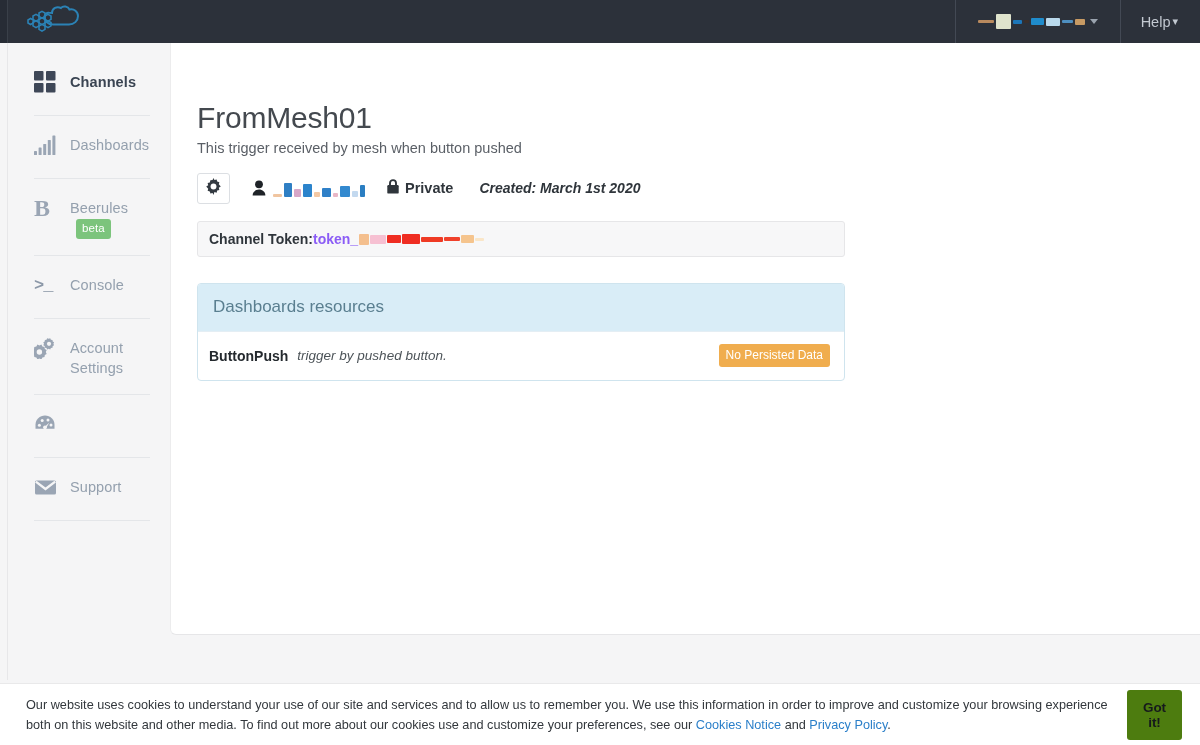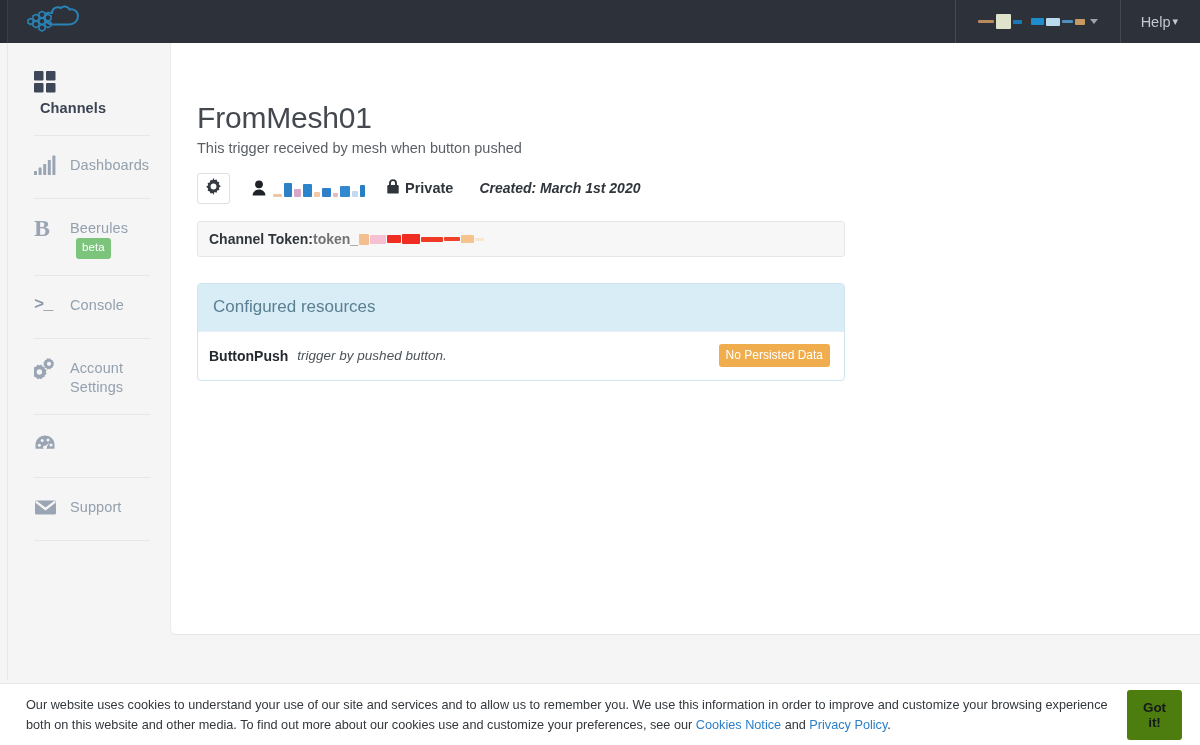--- a/index.html
+++ b/index.html
@@ -72,21 +72,21 @@
   }
   .nav-item {
     position: relative;
     margin: 0 20px 0 25px;
     padding: 16px 0 16px 0;
     border-bottom: 1px solid #e4e6e9;
     display: flex; align-items: flex-start;
     cursor: pointer;
     min-height: 63px;
   }
-  .nav-item:first-child { margin-top: 10px; flex-direction: column; }
+  .nav-item:first-child { margin-top: 10px; }
   .nav-icon {
     width: 30px; min-width: 30px; height: 26px;
     display: flex; align-items: center; justify-content: flex-start;
     color: #9aa5b4;
   }
   .nav-label {
     font-size: 14.5px; color: #94a0ae;
     line-height: 1.35; padding-top: 4px; padding-left: 6px;
     letter-spacing: .1px;
   }
@@ -167,21 +167,21 @@
     margin-top: 17px;
     width: 648px; min-height: 36px;
     background: #f7f7f8;
     border: 1px solid #e6e6e8;
     border-radius: 3px;
     display: flex; align-items: center;
     padding: 0 11px;
     font-size: 14px;
   }
   .token-label { font-weight: bold; color: #2f353b; }
-  .token-prefix { color: #737373; font-weight: bold; }
+  .token-prefix { color: #8b5cf6; font-weight: bold; }
   .redact-token { display: flex; align-items: center; gap: 1px; height: 13px; margin-left: 1px; }
 
   .panel {
     margin-top: 26px;
     width: 648px;
     border: 1px solid #cfe4ee;
     border-radius: 4px;
     background: #ffffff;
     overflow: hidden;
   }
@@ -416,21 +416,21 @@
           <span class="rb" style="width:14px;height:8px;background:#ef2d22;"></span>
           <span class="rb" style="width:18px;height:10px;background:#ef2d22;"></span>
           <span class="rb" style="width:22px;height:5px;background:#ef3a24;"></span>
           <span class="rb" style="width:16px;height:4px;background:#f0412b;"></span>
           <span class="rb" style="width:13px;height:8px;background:#f5c48d;"></span>
           <span class="rb" style="width:9px;height:3px;background:#fae6c8;"></span>
         </span>
       </div>
 
       <div class="panel">
-        <div class="panel-head">Configured resources</div>
+        <div class="panel-head">Dashboards resources</div>
         <div class="panel-row">
           <span class="res-name">ButtonPush</span>
           <span class="res-desc">trigger by pushed button.</span>
           <span class="row-spacer"></span>
           <span class="badge-warn">No Persisted Data</span>
         </div>
       </div>
 
     </div>
   </div>

